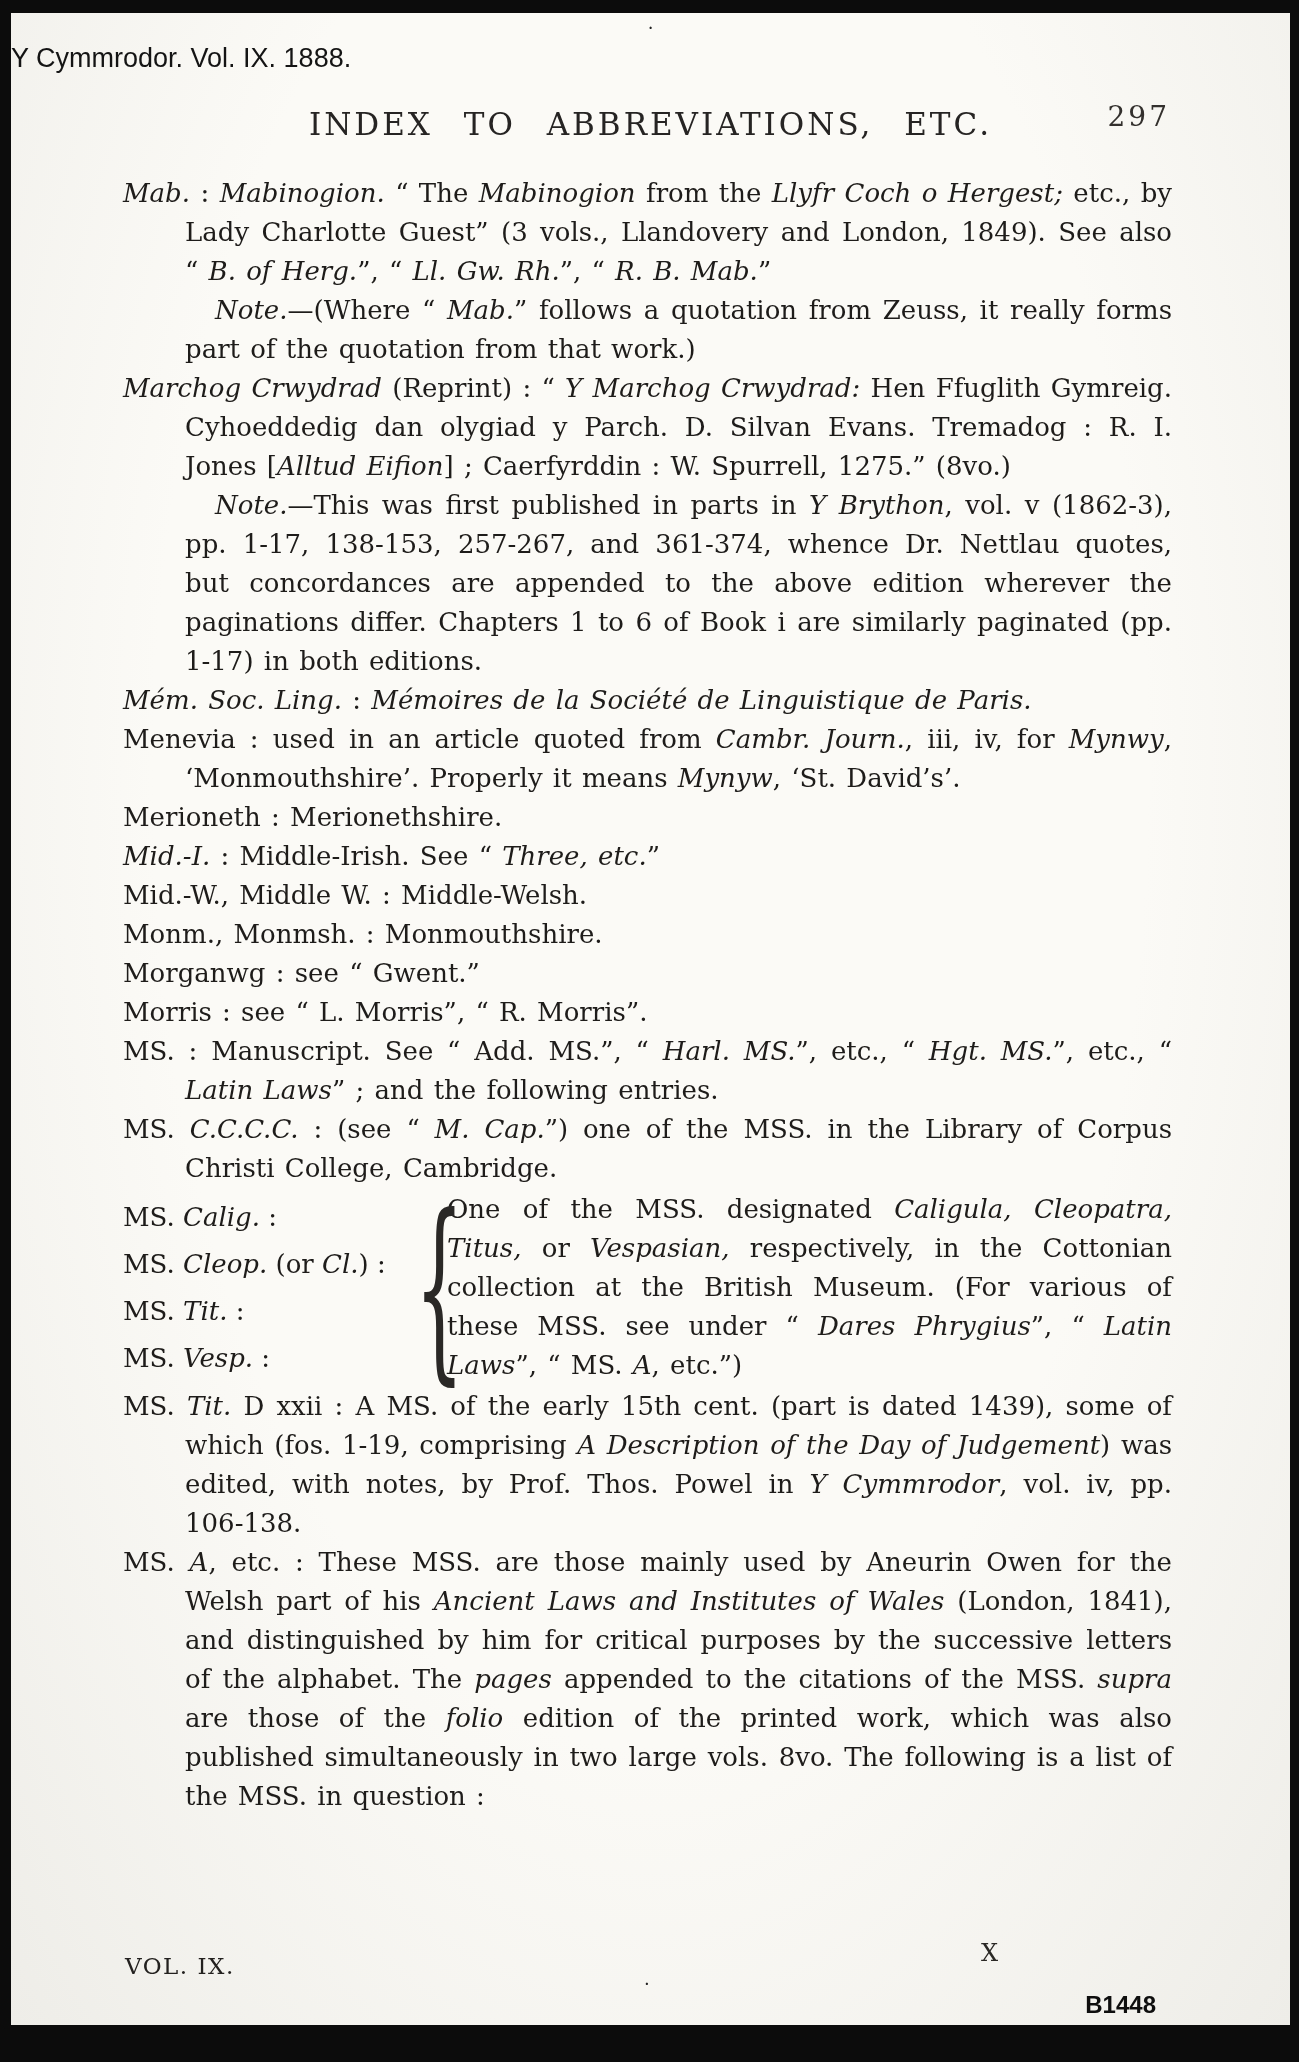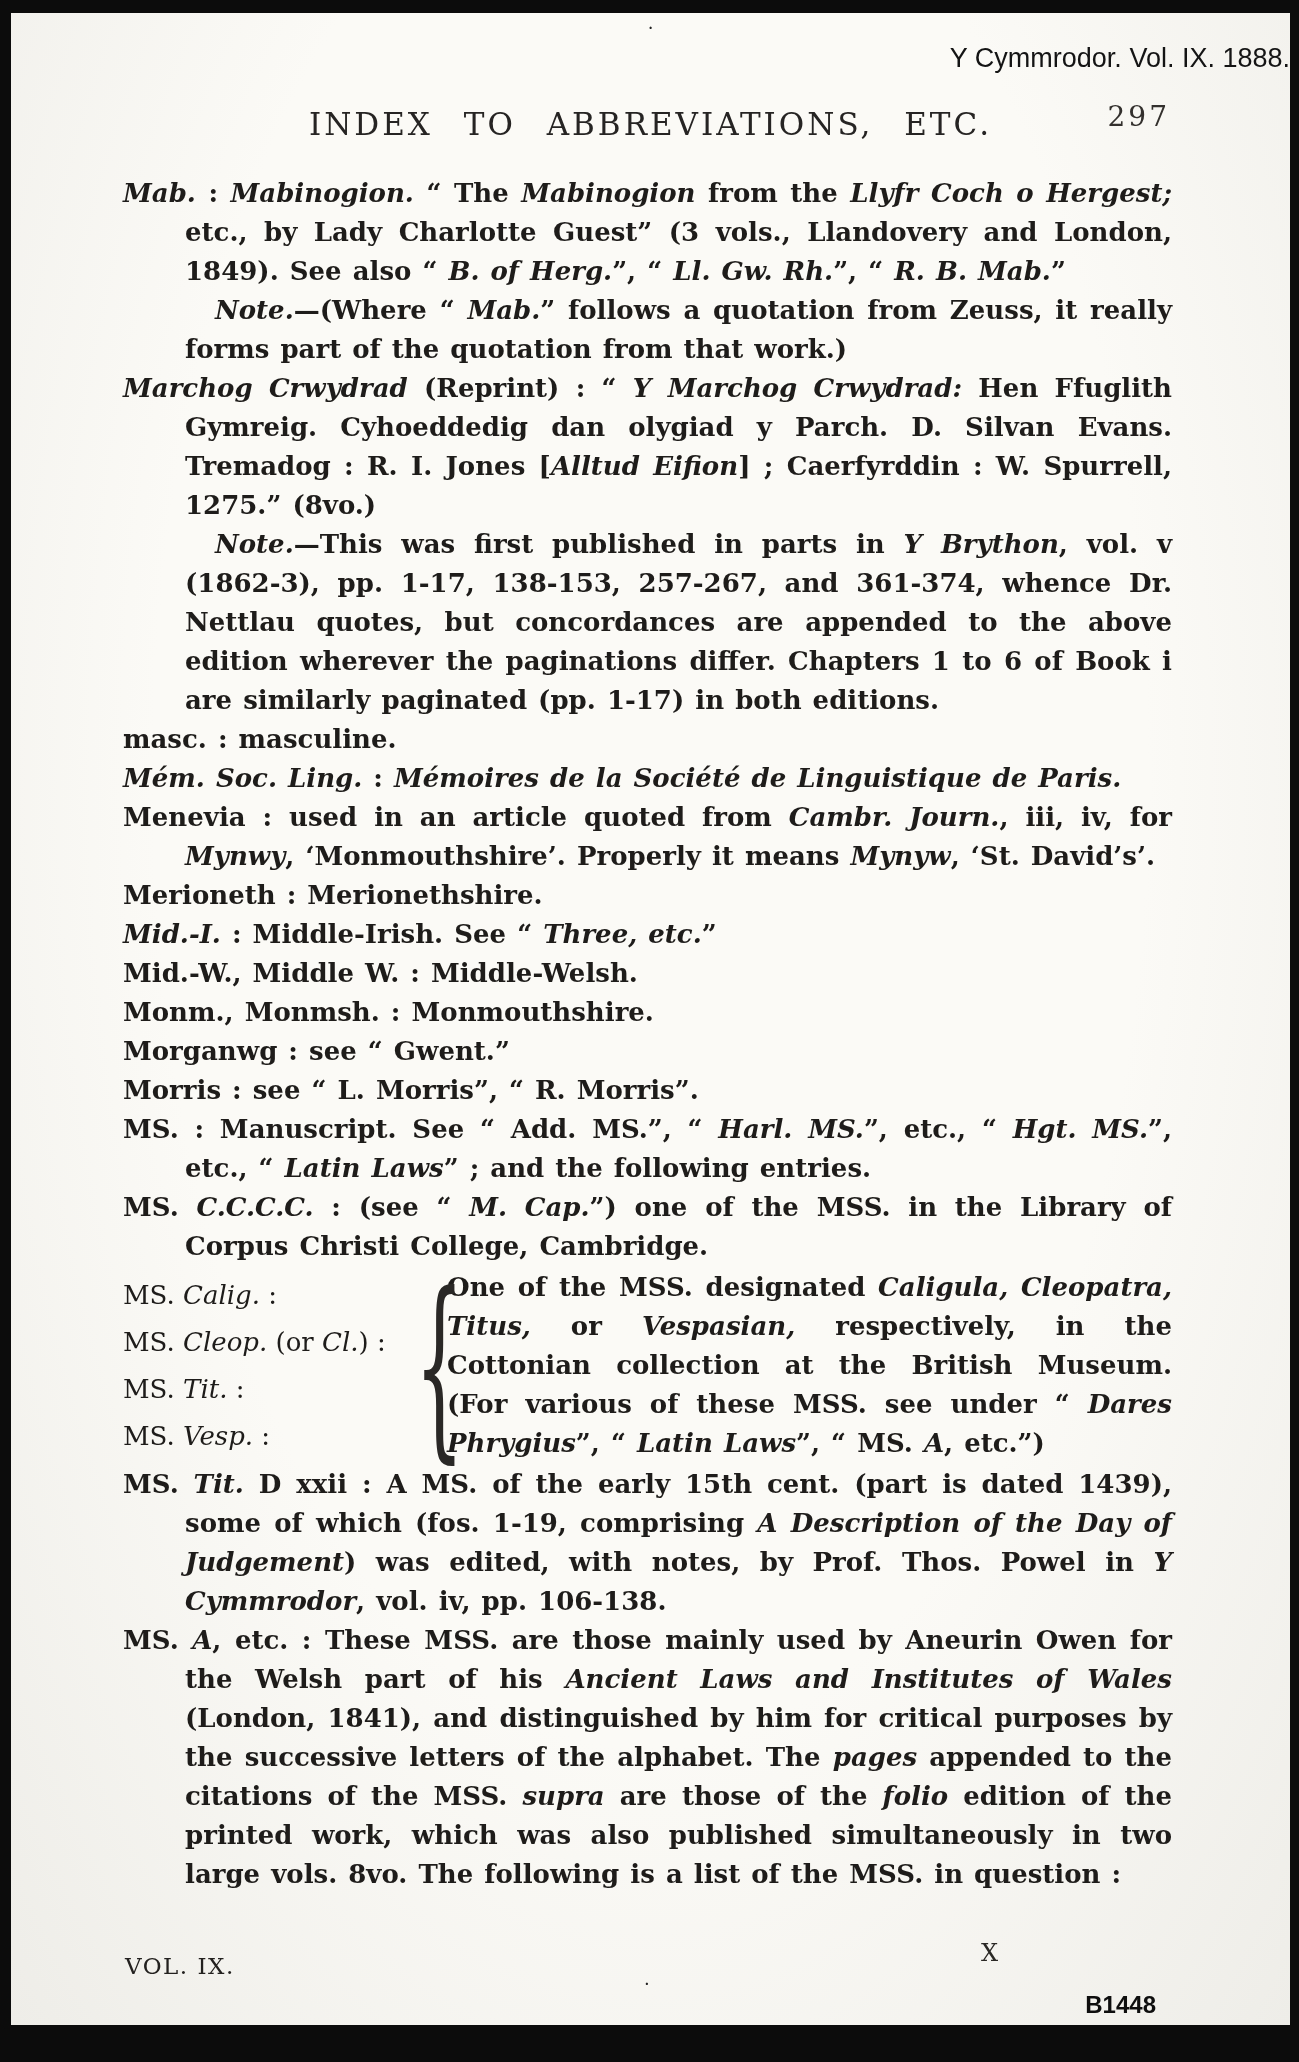--- a/index.html
+++ b/index.html
@@ -21,21 +21,21 @@
   }
   .top-dot {
     text-align: center;
     font-size: 18px;
     line-height: 12px;
     height: 12px;
     margin-top: 4px;
     color: #222;
   }
   .journal-line {
-    text-align: right;
+    text-align: left;
     font-family: "Liberation Sans", sans-serif;
     font-size: 27px;
     color: #141414;
     margin-top: 14px;
   }
   .index-row {
     position: relative;
     margin-top: 26px;
     height: 40px;
   }
@@ -58,21 +58,20 @@
   .entries {
     margin-top: 34px;
     padding: 0 118px 0 112px;
     font-size: 26px;
     line-height: 39px;
   }
   .para {
     margin: 0;
     text-align: justify;
     word-spacing: 2px;
-    font-weight: bold;
   }
   .entry { padding-left: 62px; text-indent: -62px; }
   .note  { padding-left: 62px; text-indent: 30px; }
   .it { font-style: italic; }
   .braced {
     display: flex;
     align-items: center;
     margin: 2px 0;
     justify-content: center;
   }
@@ -151,21 +150,20 @@
   <div class="index-row">
     <div class="index-title">INDEX TO ABBREVIATIONS, ETC.</div>
     <div class="page-number">297</div>
   </div>
 
   <div class="entries">
       <div class="para entry"><span class="it">Mab.</span><span> : </span><span class="it">Mabinogion.</span><span> “ The </span><span class="it">Mabinogion</span><span> from the </span><span class="it">Llyfr Coch o Hergest;</span><span> etc., by Lady Charlotte Guest” (3 vols., Llandovery and London, 1849). See also “ </span><span class="it">B. of Herg.</span><span>”, “ </span><span class="it">Ll. Gw. Rh.</span><span>”, “ </span><span class="it">R. B. Mab.</span><span>”</span></div>
       <div class="para note"><span class="it">Note.</span><span>—(Where “ </span><span class="it">Mab.</span><span>” follows a quotation from Zeuss, it really forms part of the quotation from that work.)</span></div>
       <div class="para entry"><span class="it">Marchog Crwydrad</span><span> (Reprint) : “ </span><span class="it">Y Marchog Crwydrad:</span><span> Hen Ffuglith Gymreig. Cyhoeddedig dan olygiad y Parch. D. Silvan Evans. Tremadog : R. I. Jones [</span><span class="it">Alltud Eifion</span><span>] ; Caerfyrddin : W. Spurrell, 1275.” (8vo.)</span></div>
       <div class="para note"><span class="it">Note.</span><span>—This was first published in parts in </span><span class="it">Y Brython</span><span>, vol. v (1862-3), pp. 1-17, 138-153, 257-267, and 361-374, whence Dr. Nettlau quotes, but concordances are appended to the above edition wherever the paginations differ. Chapters 1 to 6 of Book i are similarly paginated (pp. 1-17) in both editions.</span></div>
-      <div class="para entry"><span>masc. : masculine.</span></div>
       <div class="para entry"><span class="it">Mém. Soc. Ling.</span><span> : </span><span class="it">Mémoires de la Société de Linguistique de Paris.</span></div>
       <div class="para entry"><span>Menevia : used in an article quoted from </span><span class="it">Cambr. Journ.</span><span>, iii, iv, for </span><span class="it">Mynwy</span><span>, ‘Monmouthshire’. Properly it means </span><span class="it">Mynyw</span><span>, ‘St. David’s’.</span></div>
       <div class="para entry"><span>Merioneth : Merionethshire.</span></div>
       <div class="para entry"><span class="it">Mid.-I.</span><span> : Middle-Irish. See “ </span><span class="it">Three, etc.</span><span>”</span></div>
       <div class="para entry"><span>Mid.-W., Middle W. : Middle-Welsh.</span></div>
       <div class="para entry"><span>Monm., Monmsh. : Monmouthshire.</span></div>
       <div class="para entry"><span>Morganwg : see “ Gwent.”</span></div>
       <div class="para entry"><span>Morris : see “ L. Morris”, “ R. Morris”.</span></div>
       <div class="para entry"><span>MS. : Manuscript. See “ Add. MS.”, “ </span><span class="it">Harl. MS.</span><span>”, etc., “ </span><span class="it">Hgt. MS.</span><span>”, etc., “ </span><span class="it">Latin Laws</span><span>” ; and the following entries.</span></div>
       <div class="para entry"><span>MS. </span><span class="it">C.C.C.C.</span><span> : (see “ </span><span class="it">M. Cap.</span><span>”) one of the MSS. in the Library of Corpus Christi College, Cambridge.</span></div>

